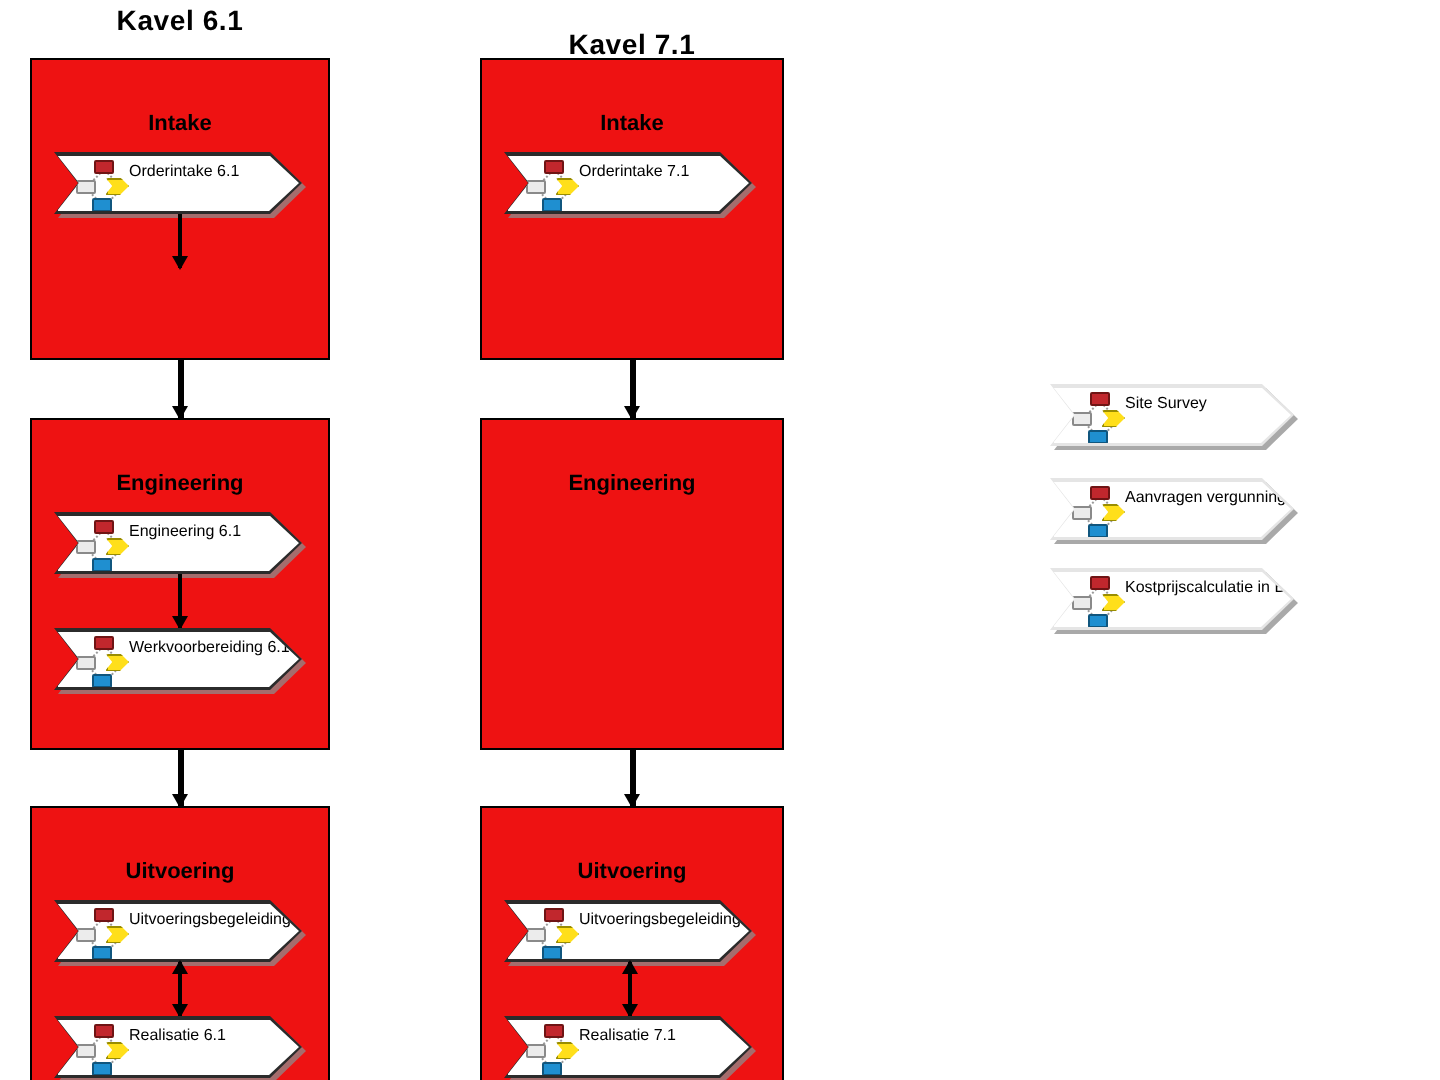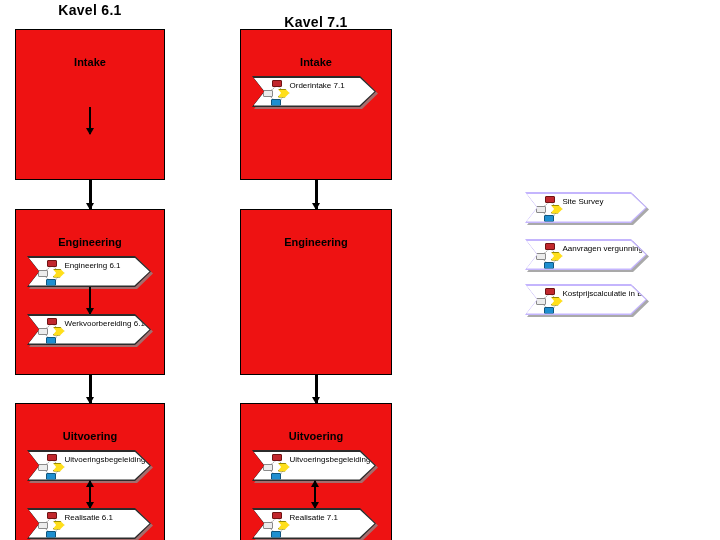--- a/index.html
+++ b/index.html
@@ -19,21 +19,21 @@
     font-size:11px;font-weight:bold;color:#000;margin-top:14px;
   }
   .shape{
     position:absolute;width:124px;height:31px;
     filter:drop-shadow(2px 2px 0px rgba(140,140,140,0.75));
   }
   .shape-outer{
     position:absolute;left:0;top:0;right:0;bottom:0;background:#2b2b2b;
     clip-path:polygon(0% 0%, calc(100% - 16px) 0%, 100% 50%, calc(100% - 16px) 100%, 0% 100%, 12px 50%);
   }
-  .shape.side .shape-outer{background:#c4b5fd;}
+  .shape.side .shape-outer{background:#e5e5e5;}
   .shape-inner{
     position:absolute;left:1.5px;top:1.5px;right:1.5px;bottom:1.5px;background:#ffffff;
     clip-path:polygon(0% 0%, calc(100% - 15px) 0%, 100% 50%, calc(100% - 15px) 100%, 0% 100%, 11px 50%);
     overflow:hidden;
   }
   .shape-label{
     position:absolute;left:36px;top:3px;font-size:8px;white-space:nowrap;color:#000;
   }
   .proc-icon{position:absolute;left:9px;top:2px;width:27px;height:27px;}
   .icon-connector{
@@ -59,20 +59,34 @@
 </head>
 <body>
 
 <div id="canvas">
 
   <div class="col-header" style="left:15px;width:150px;">Kavel 6.1</div>
   <div class="col-header" style="left:240px;width:152px;margin-top:12px;">Kavel 7.1</div>
 
   <div class="block" style="left:15px;top:29px;width:150px;height:151px;">
     <div class="block-title">Intake</div>
+    <div class="shape" style="left:11px;top:46px;">
+      <div class="shape-outer">
+          <div class="shape-inner">
+        <div class="proc-icon">
+          <div class="icon-connector"></div>
+          <div class="inode red"></div>
+          <div class="inode gray"></div>
+          <div class="inode yellow"></div>
+          <div class="inode blue"></div>
+        </div>
+        <div class="shape-label">Orderintake 6.1</div>
+      </div>
+        </div>
+    </div>
     <div class="arrow" style="left:69px;top:77px;height:27px;">
       <div class="a-line thin"></div>
       <div class="a-head down"></div>
     </div>
   </div>
 
   <div class="arrow" style="left:85px;top:180px;height:29px;">
     <div class="a-line thick"></div>
     <div class="a-head down"></div>
   </div>

